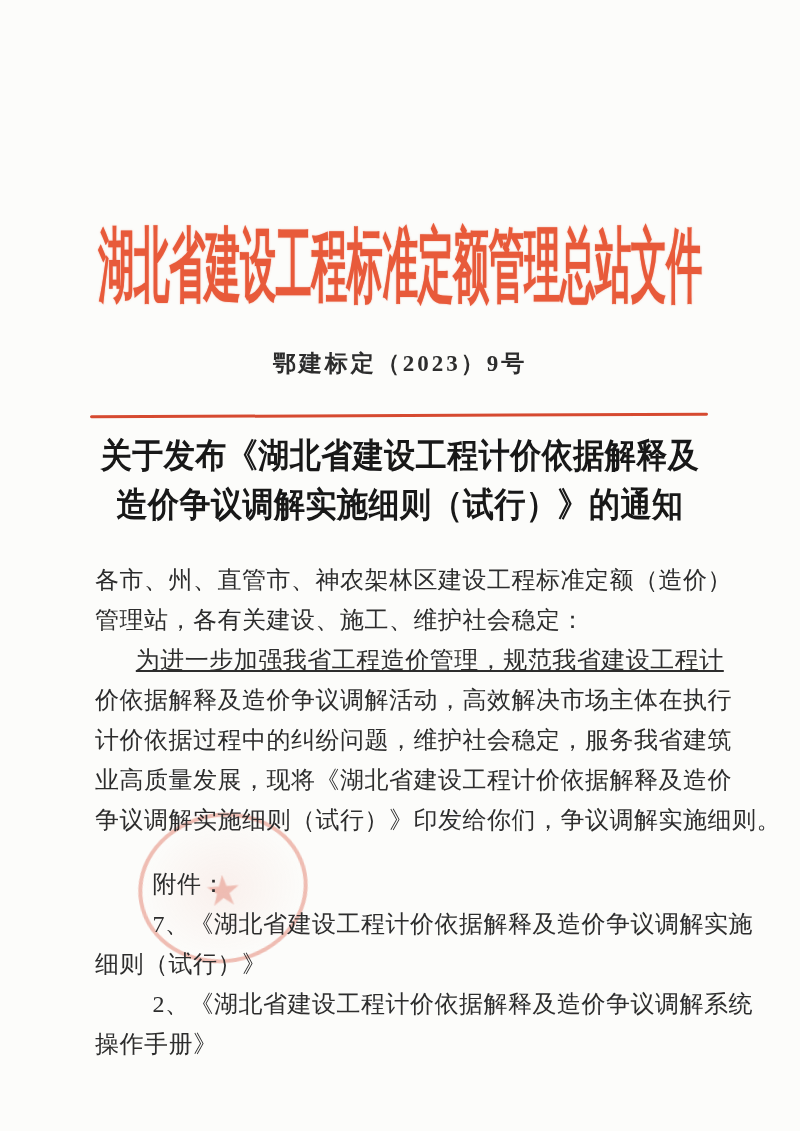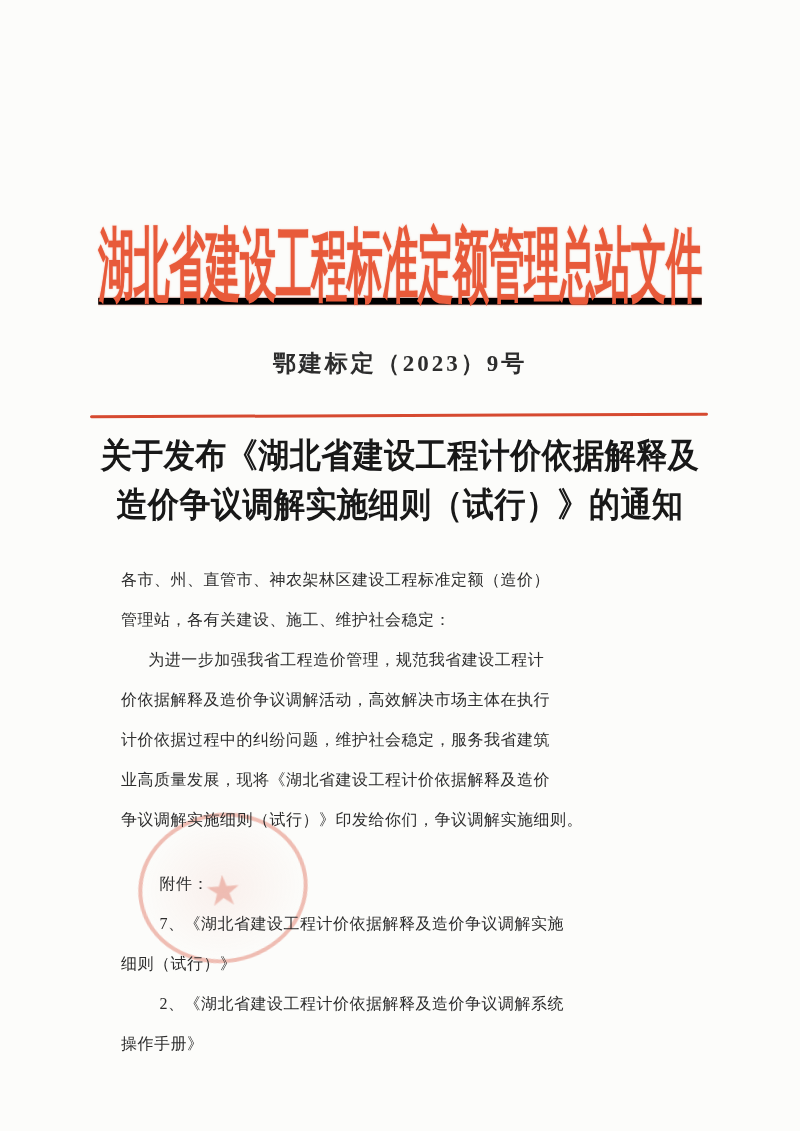--- a/index.html
+++ b/index.html
@@ -12,21 +12,21 @@
     background: #fcfcfa;
     overflow: hidden;
     font-family: "Liberation Serif", "DejaVu Serif", serif;
   }
 
   
   .header-title {
     position: absolute;
     top: 212px; left: 0;
     width: 100%; height: 110px;
-    display: flex; align-items: center; justify-content: center; text-decoration: underline;
+    display: flex; align-items: center; justify-content: center;
   }
   .header-title span {
     display: inline-block;
     font-size: 36px;
     font-weight: 700;
     color: #e85a3a;
     letter-spacing: -0.5px;
     white-space: nowrap;
     transform: scaleY(2.25);
     transform-origin: center;
@@ -88,29 +88,28 @@
     font-size: 42px;
     transform: rotate(6deg) translateY(2px);
     filter: blur(0.6px);
   }
 
   
   .body-block {
     position: absolute;
     top: 560px; left: 95px;
     width: 615px;
-    font-size: 16px;
+    font-size: 24px;
     line-height: 40px;
     color: #2d2d2d;
     z-index: 1;
     letter-spacing: 0.5px;
-    margin-left: 26px;
   }
   .line { white-space: nowrap; }
-  .indent-1 { text-indent: 1.7em; }
+  .indent-1 { text-indent: 1.7em; text-decoration: underline; }
   .indent-2 { text-indent: 2.4em; }
   .attach-gap { margin-top: 24px; }
 </style>
 </head>
 <body>
 
 <div class="page">
 
   <div class="header-title">
     <span>湖北省建设工程标准定额管理总站文件</span>

